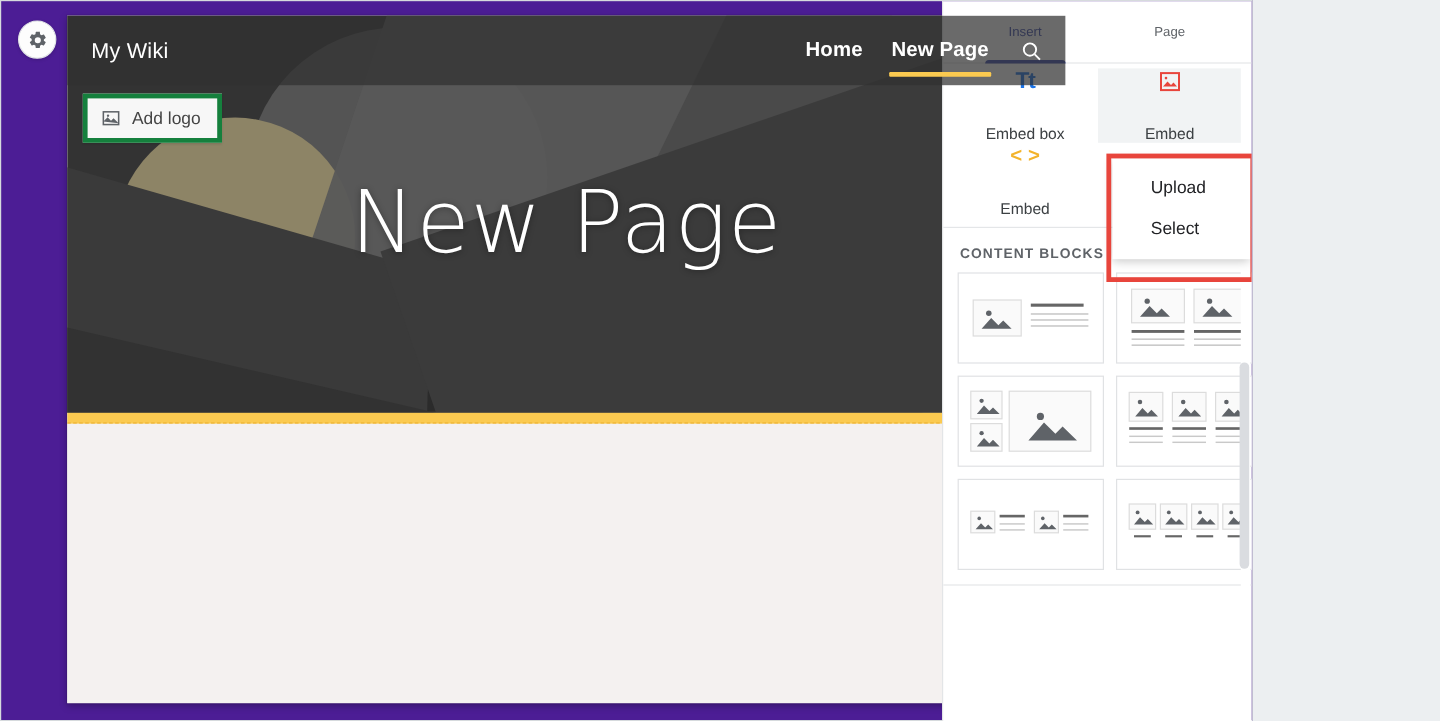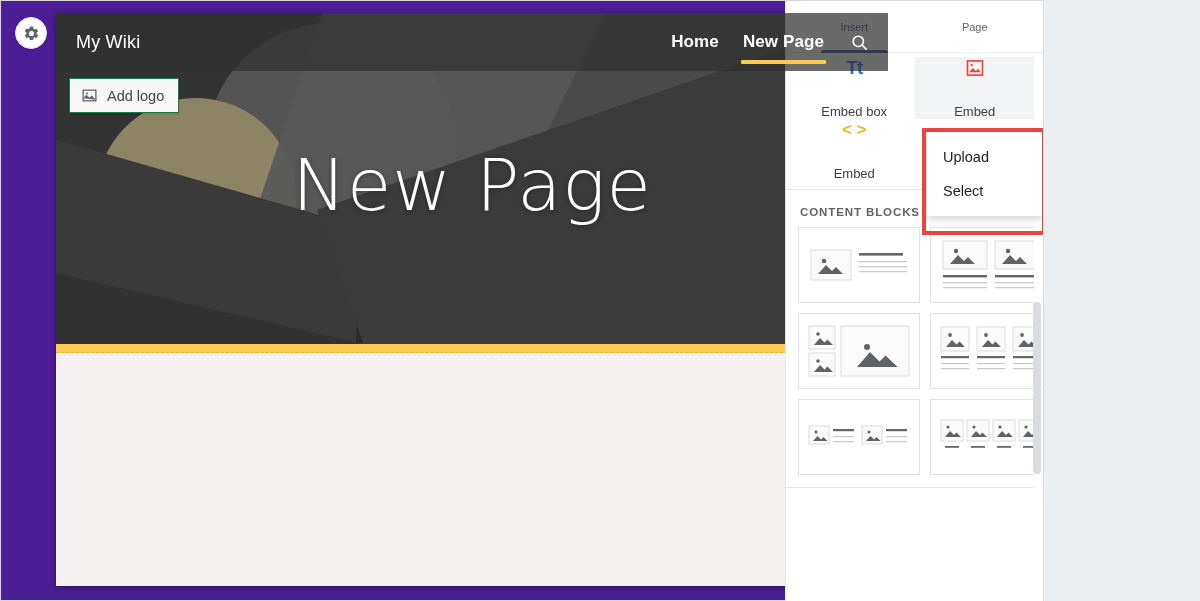--- a/index.html
+++ b/index.html
@@ -122,21 +122,21 @@
     display: flex; align-items: center; justify-content: center;
     cursor: pointer; margin-right: 6px;
   }
   #search-btn svg { width: 19px; height: 19px; display: block; }
 
   
   #add-logo {
     position: absolute; left: 13px; top: 65px; z-index: 12;
     display: flex; align-items: center; gap: 9px;
     background: #f7f7f7; color: #444;
-    border: 1px solid #15803d;
+    border: 4px solid #15803d;
     padding: 8px 14px 8px 11px;
     font-size: 14.5px;
     box-shadow: 0 1px 2px rgba(0,0,0,.14);
     cursor: pointer;
   }
   #add-logo svg { width: 17px; height: 17px; display:block; }
 
   
   #hero-title {
     position: absolute; left: 0; right: 0; top: 130px;
@@ -200,21 +200,21 @@
   .ico-text { color: #1a73e8; font-weight: bold; font-size: 19px; letter-spacing: -1px; }
   .ico-embed { color: #f3b32b; font-weight: bold; font-size: 17px; letter-spacing: 0px; }
   .ico-img svg { width: 20px; height: 20px; display:block; }
 
   
   #img-menu {
     position: absolute; left: 141px; top: 131px;
     width: 115px; background: #ffffff;
     box-shadow: 0 2px 8px rgba(0,0,0,.22);
     z-index: 30;
-    padding: 8px 0;
+    padding: 8px 16px;
   }
   .menu-item {
     padding: 9px 16px; font-size: 14.5px; color: #202124;
     cursor: pointer;
   }
   #menu-highlight {
     position: absolute; left: 136px; top: 127px;
     width: 124px; height: 107px;
     border: 4px solid #e8453c;
     z-index: 31; pointer-events: none;

